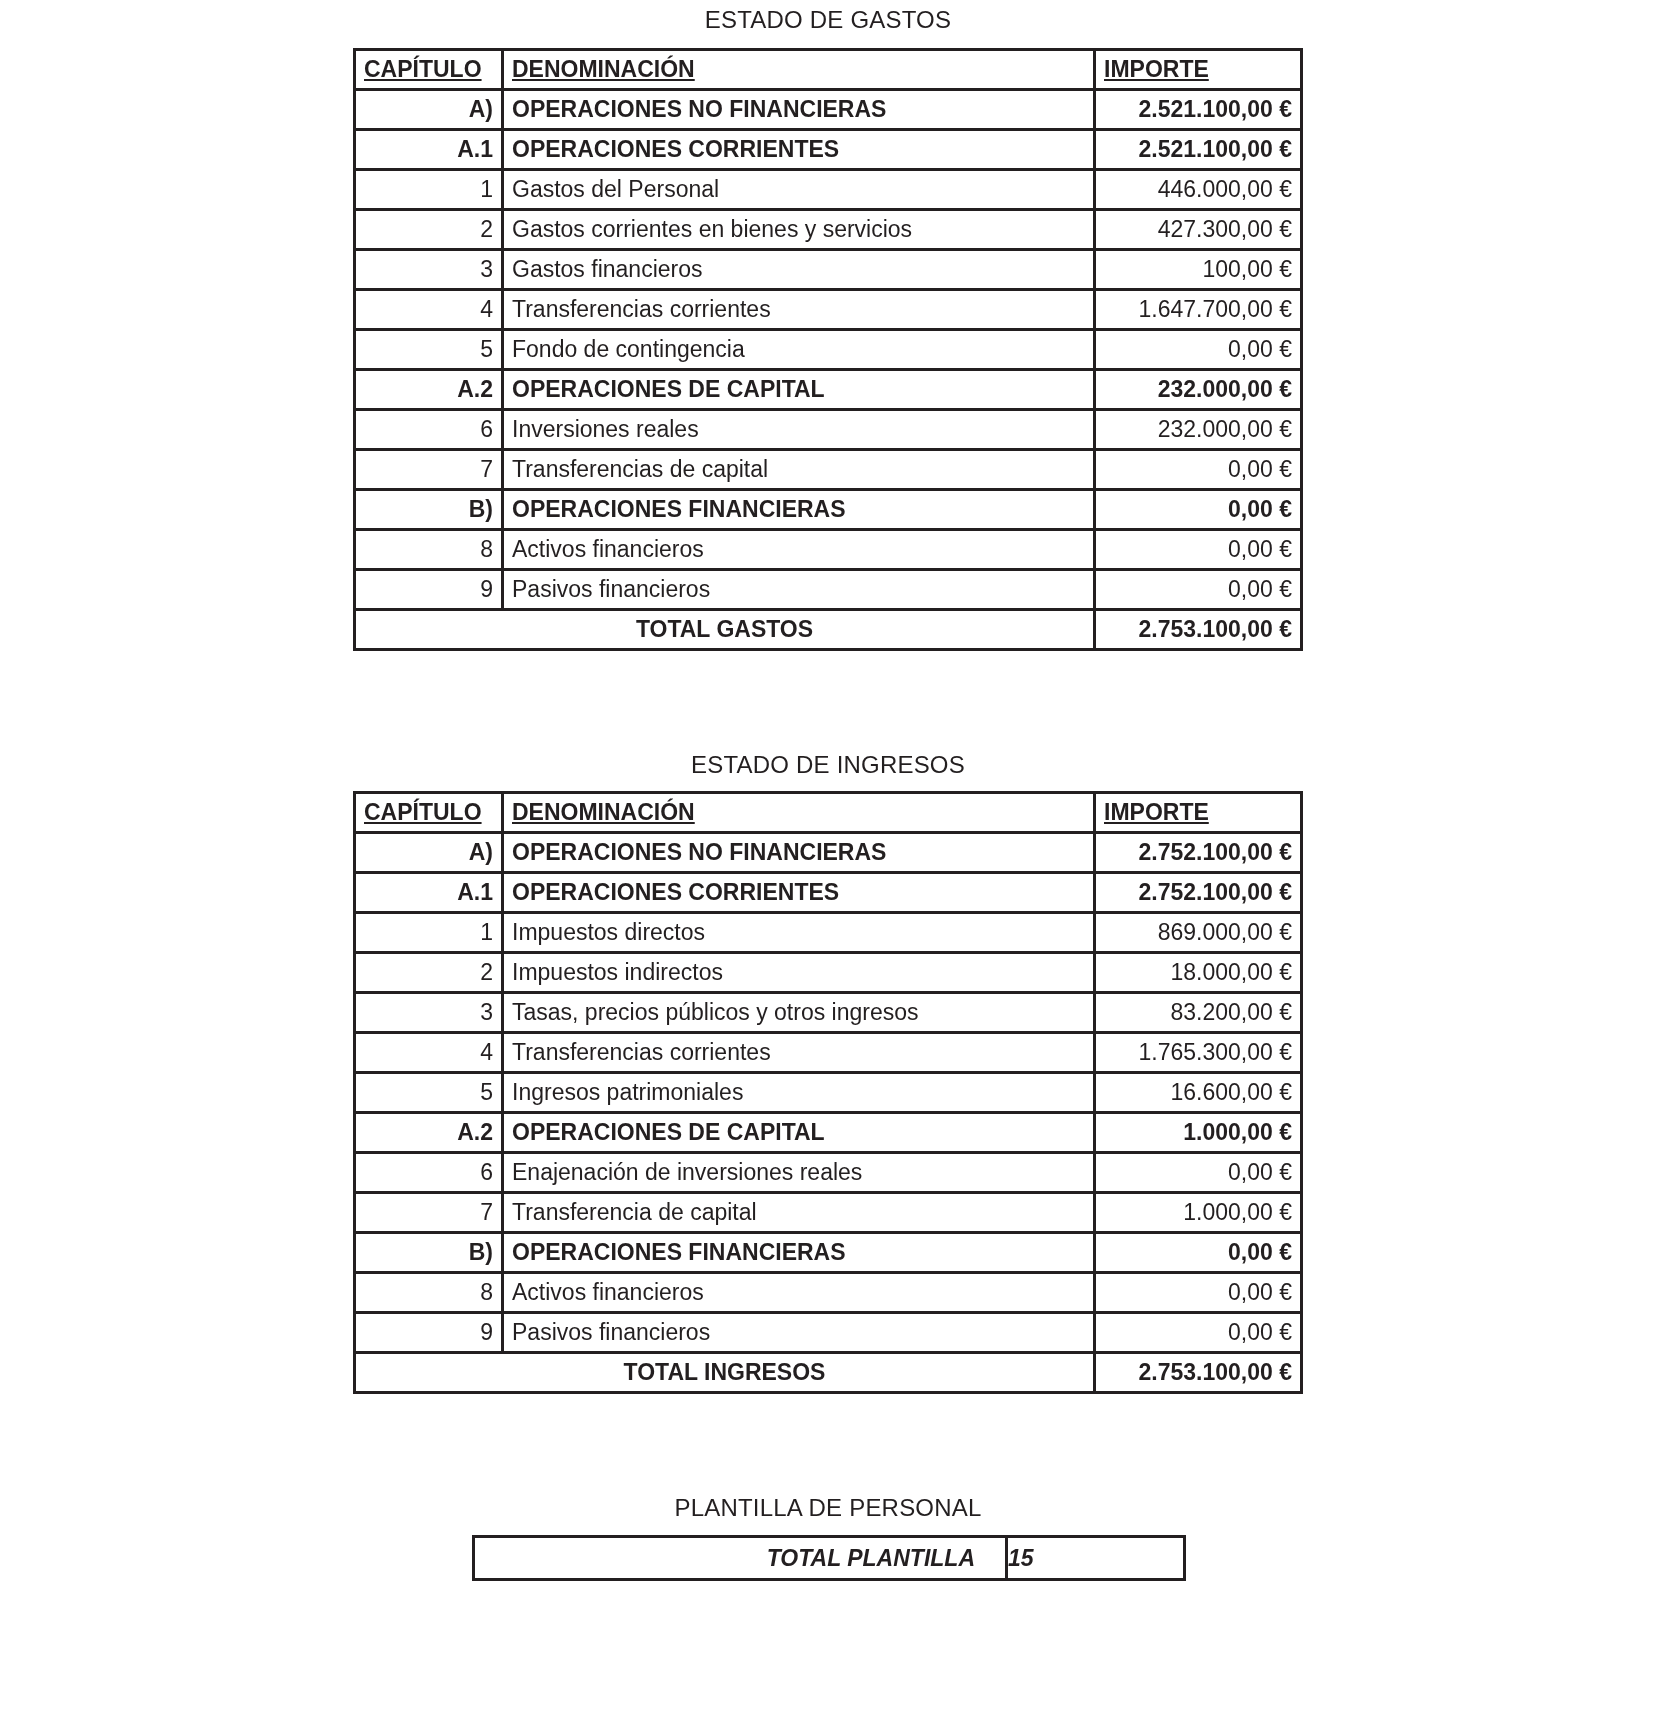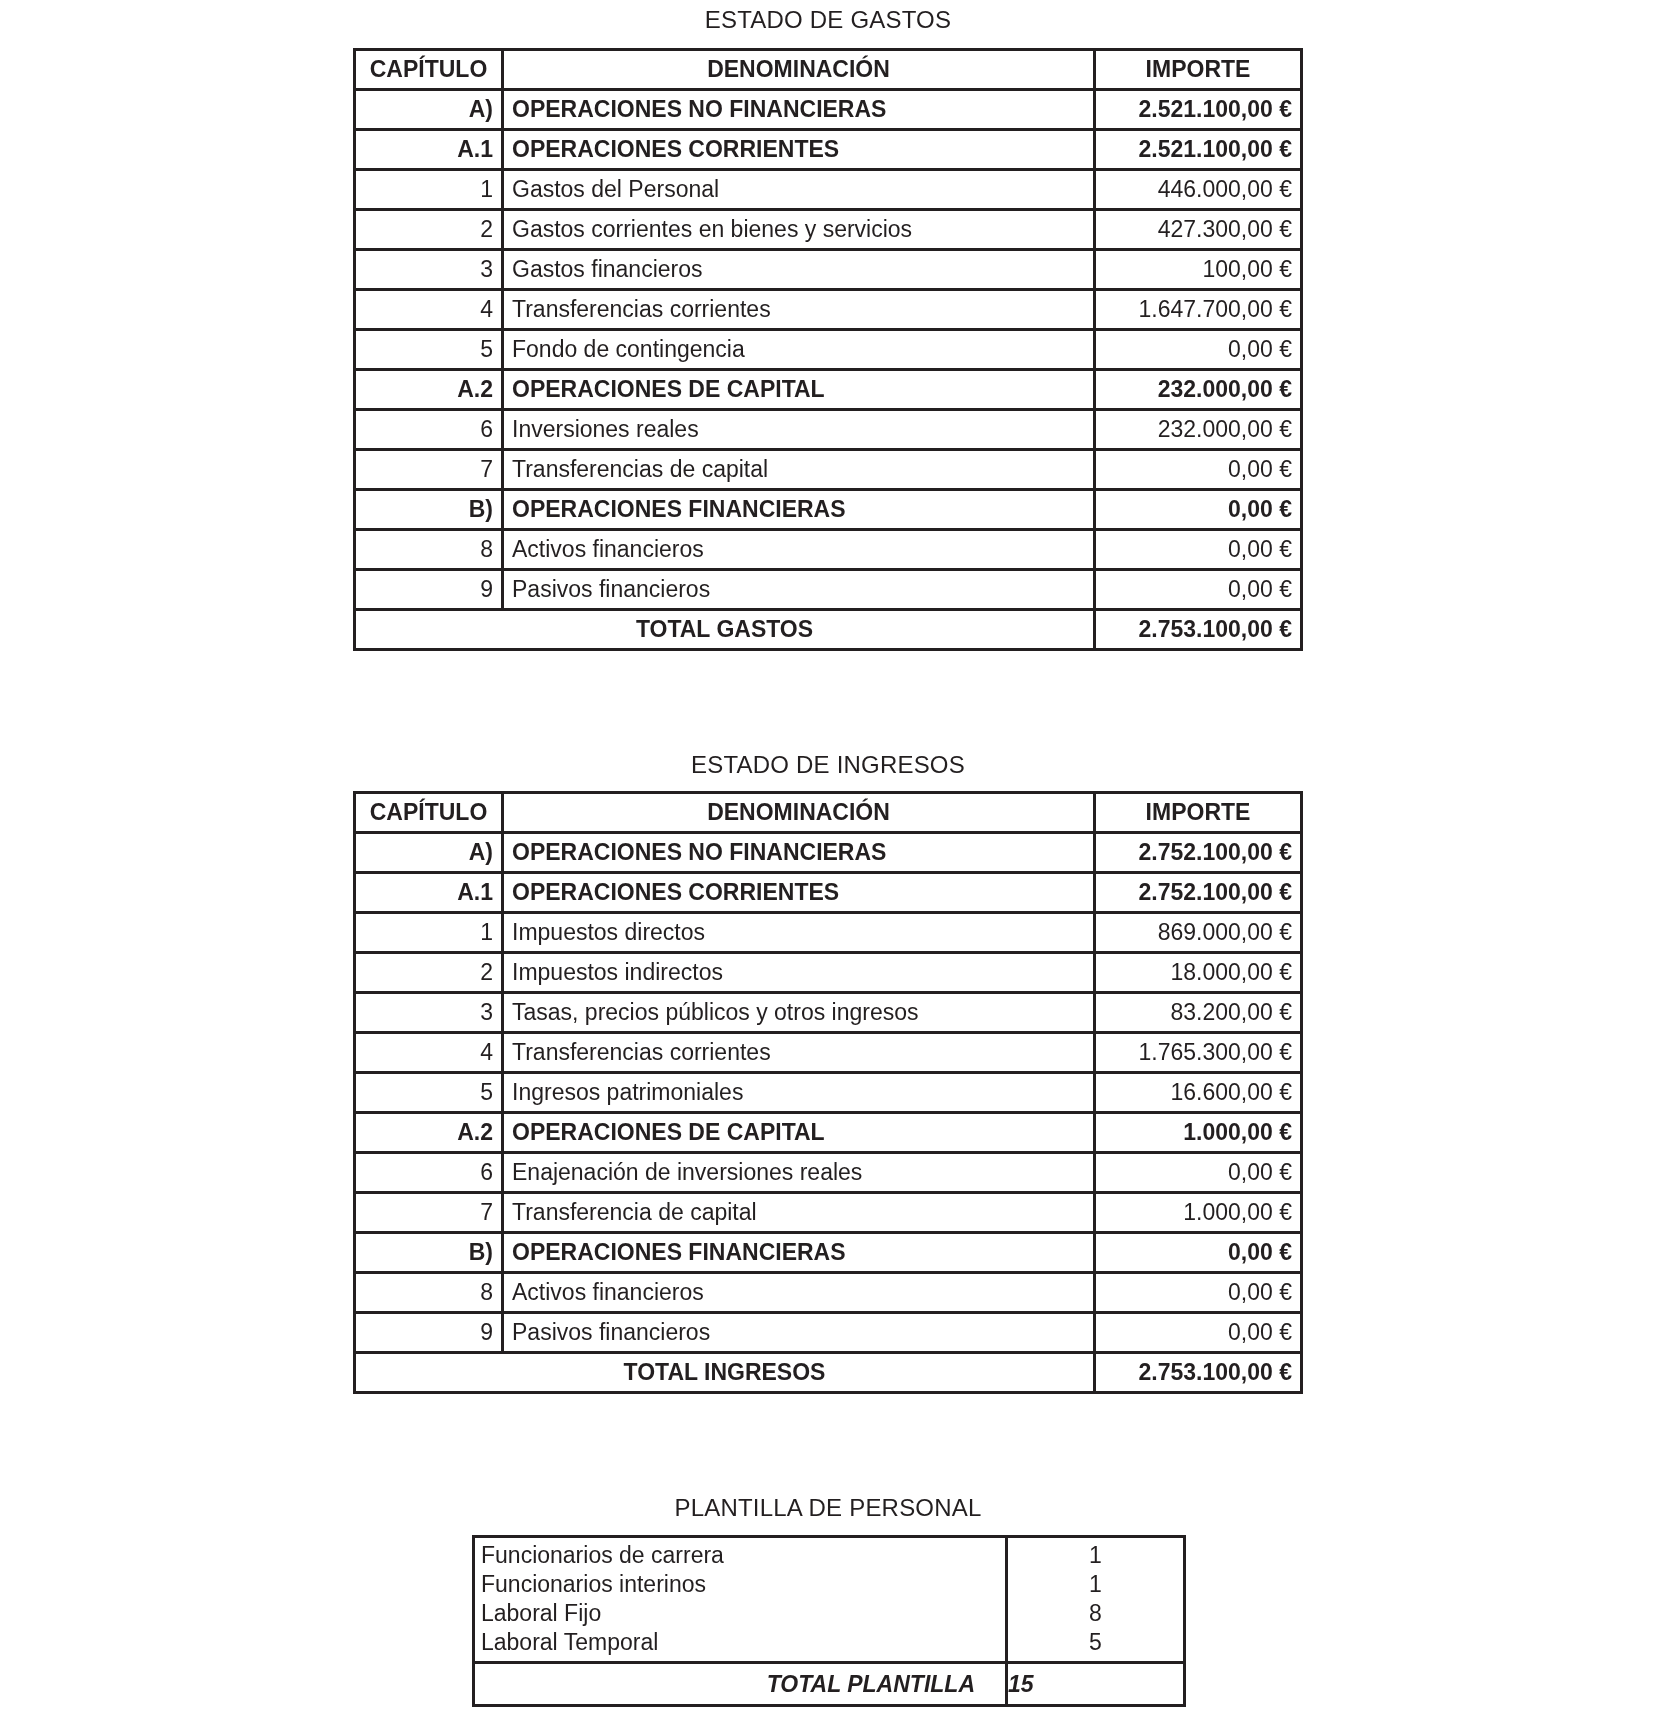--- a/index.html
+++ b/index.html
@@ -1,20 +1,20 @@
 <!DOCTYPE html>
 <html><head>
 <meta charset="utf-8">
 <style>
   html, body { margin:0; padding:0; background:#ffffff; }
   body { width:1656px; height:1720px; position:relative; font-family:"Liberation Sans", sans-serif; color:#231f20; }
   .title { position:absolute; left:0; width:1656px; text-align:center; font-size:24px; letter-spacing:0.2px; }
   table.budget { position:absolute; left:353px; width:947px; border-collapse:collapse; table-layout:fixed; }
   table.budget td, table.budget th { border:3px solid #231f20; height:37px; padding:0 8px; font-size:23px; white-space:nowrap; overflow:hidden; }
-  table.budget th { font-weight:bold; text-align:center; }
+  table.budget th { font-weight:bold; text-align:left;text-decoration:underline; }
   table.budget col.c1 { width:148px; }
   table.budget col.c2 { width:592px; }
   table.budget col.c3 { width:207px; }
   td.cap { text-align:right; padding-right:26px; }
   td.den { text-align:left; padding-left:6px;margin-top:41px; }
   td.imp { text-align:right; padding-right:20px; }
   tr.bold td { font-weight:bold; }
   td.total-label { text-align:center; padding-right:30px; font-weight:bold; }
   td.total-val { text-align:right; padding-right:20px; font-weight:bold; }
 
@@ -210,32 +210,18 @@
   </tfoot>
 </table>
 
 <div class="title" style="top:1494px;">PLANTILLA DE PERSONAL</div>
 <table class="staff">
   <colgroup>
       <col class="s1">
       <col class="s2">
     </colgroup>
   <tbody>
-      <tr>
-    <td class="staff-names">
-      <div>Funcionarios de carrera</div>
-      <div>Funcionarios interinos</div>
-      <div>Laboral Fijo</div>
-      <div>Laboral Temporal</div>
-    </td>
-    <td class="staff-vals">
-      <div>1</div>
-      <div>1</div>
-      <div>8</div>
-      <div>5</div>
-    </td>
-  </tr>
   <tr class="total">
     <td class="staff-total-label">TOTAL PLANTILLA</td>
     <td class="staff-total-val">15</td>
   </tr>
 </tbody>
   </table>
 
 </body></html>

